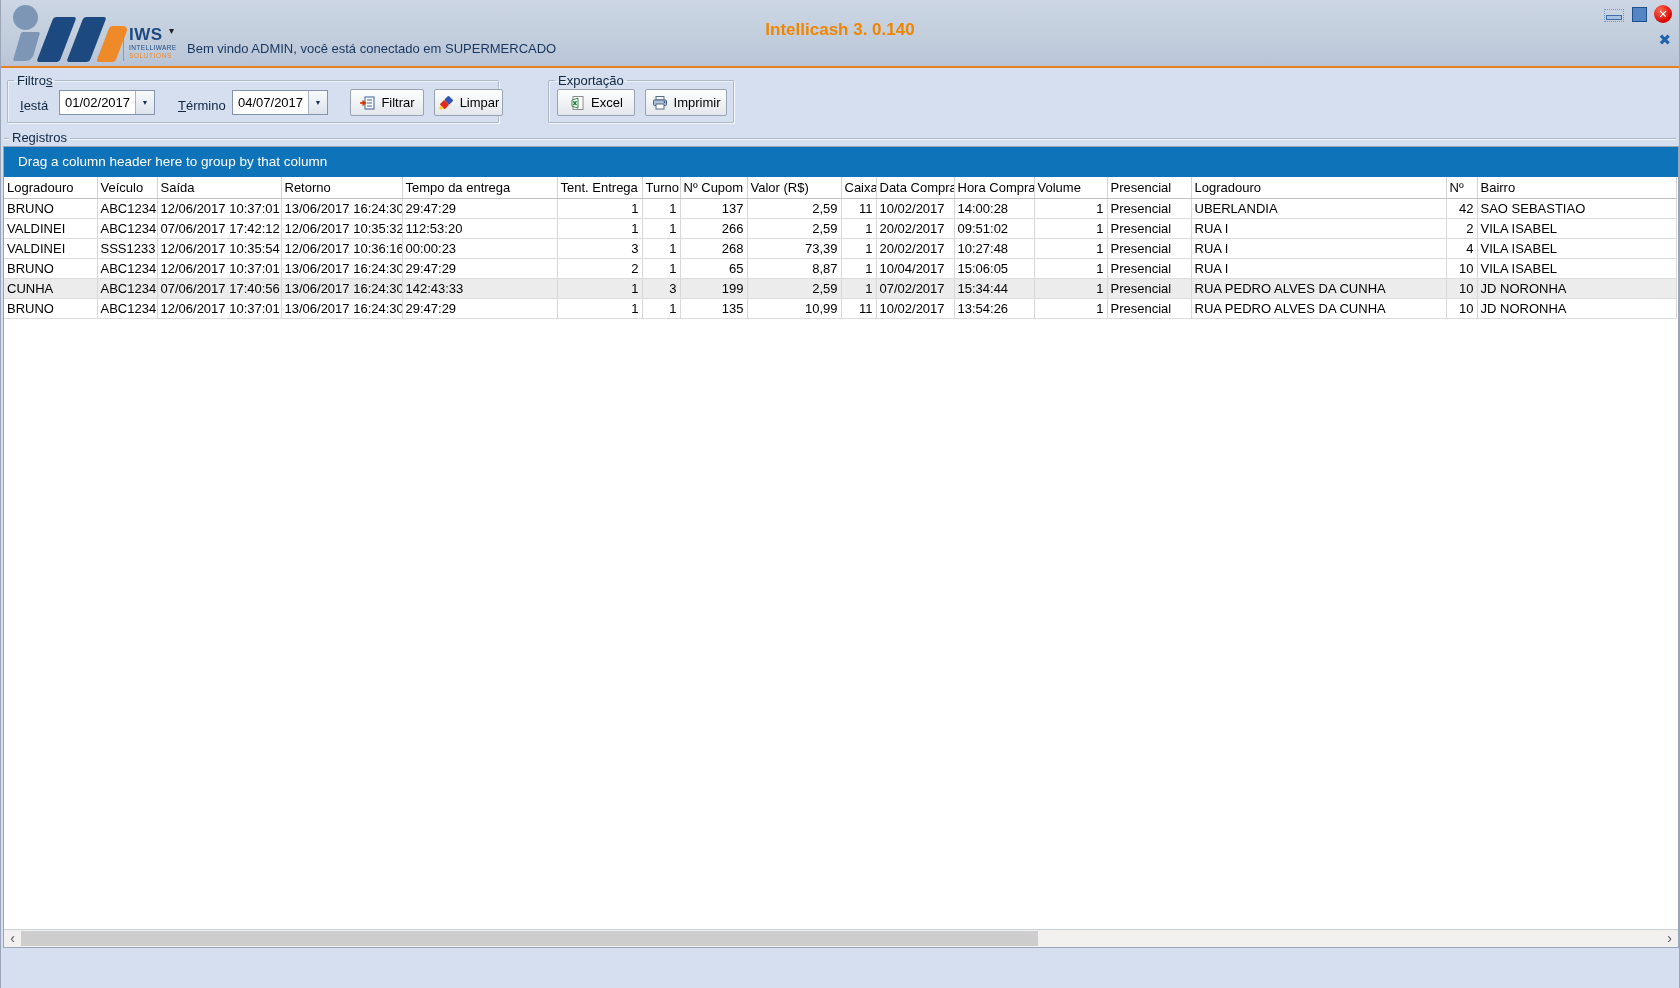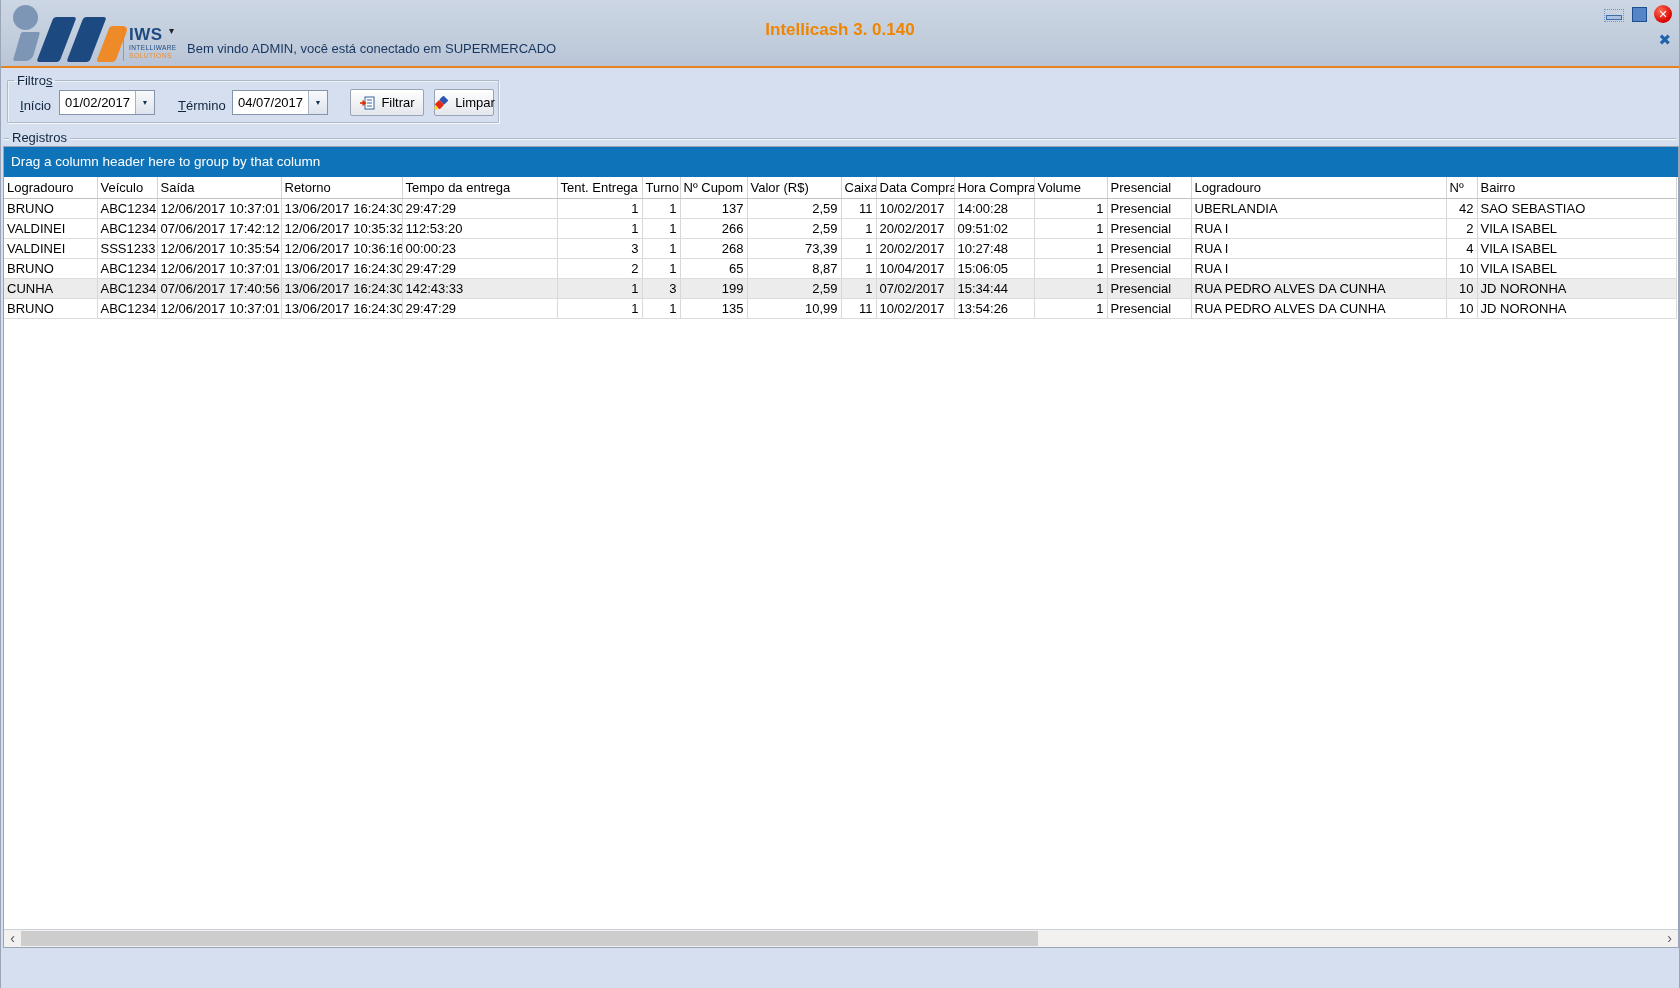--- a/index.html
+++ b/index.html
@@ -67,21 +67,21 @@
   .btn svg { width:16px; height:16px; flex:0 0 auto; }
 
   
   .registros-label { position:absolute; left:8px; top:130px; font-size:13px; color:#10253f; background:#d5dfef; padding:0 3px; z-index:2; }
   .registros-line  { position:absolute; left:3px; right:3px; top:138px; height:2px;
                      border-top:1px solid #aeb9c8; border-bottom:1px solid rgba(255,255,255,.7); }
 
   .grid { position:absolute; left:2px; top:146px; width:1676px; height:802px; background:#fff;
           border:1px solid #9aa6b8; }
   .group-bar { position:absolute; top:0; left:0; right:0; height:30px; background:#0e73b9;
-               color:#fff; font-size:13.5px; line-height:30px; padding-left:7px; }
+               color:#fff; font-size:13.5px; line-height:30px; padding-left:14px; }
   table.gridtbl { position:absolute; top:30px; left:0; border-collapse:collapse; table-layout:fixed; width:1672px;
                   font-size:13px; color:#000; }
   table.gridtbl th { font-weight:normal; text-align:left; height:21px; padding:0 3px;
                      border-right:1px solid #d4d4d4; border-bottom:1px solid #c2c2c2; background:#fff;
                      overflow:hidden; white-space:nowrap; cursor:pointer; }
   table.gridtbl td { height:20px; padding:0 3px; border-right:1px solid #d8d8d8; border-bottom:1px solid #dcdcdc;
                      overflow:hidden; white-space:nowrap; }
   table.gridtbl td.r { text-align:right; }
   table.gridtbl tr.sel td { background:#ececec; }
 
@@ -129,51 +129,71 @@
         <i></i>
       </div>
     <div class="winbtn btn-max"></div>
     <div class="winbtn btn-close">✕</div>
     <div class="winbtn btn-close2">✖</div>
   </div>
   <div class="orange-rule"></div>
 
   <fieldset class="box filtros">
     <legend><span>Filtro</span><u>s</u></legend>
-    <span class="fld-label" style="left:12px;"><u>I</u><span>nício</span></span>
+    <span class="fld-label" style="left:12px;"><u>I</u><span>está</span></span>
     <div class="combo" style="left:51px;">
       <input value="01/02/2017" style="">
       <div class="drop">▼</div>
     </div>
     <span class="fld-label" style="left:170px;"><u>T</u><span>érmino</span></span>
     <div class="combo" style="left:224px;">
       <input value="04/07/2017" style="">
       <div class="drop">▼</div>
     </div>
     <button class="btn" style="left:342px; width:74px;">
       <svg viewBox="0 0 16 16">
         <rect x="6" y="2" width="9" height="12" fill="#fff" stroke="#35629f"></rect>
         <path d="M8 5h5M8 8h5M8 11h5" stroke="#35629f" fill="none"></path>
         <path d="M1 8h3" stroke="#d93000" stroke-width="1.6"></path>
         <path d="M3.5 4.8 L7.5 8 L3.5 11.2 z" fill="#d93000"></path>
       </svg>
       <span>Filtrar</span>
     </button>
-    <button class="btn" style="left:426px; width:60px;">
+    <button class="btn" style="left:426px; width:69px;">
       <svg viewBox="0 0 16 16">
         <g transform="rotate(45 8 8)">
           <rect x="4.5" y="1" width="7" height="6" rx="1" fill="#2f55b4"></rect>
           <rect x="4.5" y="7" width="7" height="6.5" rx="1" fill="#e22d16"></rect>
         </g>
         <circle cx="3" cy="13" r="1.8" fill="#ffd21e"></circle>
       </svg>
       <span>Limpar</span>
     </button>
   </fieldset>
 
+  <fieldset class="box export">
+    <legend>Exportação</legend>
+    <button class="btn" style="left:8px; width:78px;">
+      <svg viewBox="0 0 16 16">
+        <rect x="4" y="1.5" width="10" height="13" fill="#fff" stroke="#8a8a8a"></rect>
+        <path d="M3 5l6-1.8v10L3 11.2z" fill="#fff" stroke="#1e7e35" stroke-width="0.9"></path>
+        <path d="M4.3 6.3l3.2 3.8m0-3.8l-3.2 3.8" stroke="#1e7e35" stroke-width="1.4"></path>
+      </svg>
+      <span>Excel</span>
+    </button>
+    <button class="btn" style="left:96px; width:82px;">
+      <svg viewBox="0 0 16 16">
+        <rect x="4" y="1.5" width="8" height="3.5" fill="#f4f4f4" stroke="#5a6b84"></rect>
+        <rect x="1.5" y="5" width="13" height="5.5" rx="1" fill="#aebfd8" stroke="#46618c"></rect>
+        <rect x="4" y="9" width="8" height="5" fill="#fff" stroke="#5a6b84"></rect>
+        <circle cx="12.5" cy="7" r="0.9" fill="#3c5c8c"></circle>
+      </svg>
+      <span>Imprimir</span>
+    </button>
+  </fieldset>
 
   <span class="registros-label">Registros</span>
   <div class="registros-line"></div>
 
   <div class="grid">
     <div class="group-bar">Drag a column header here to group by that column</div>
     <table class="gridtbl" id="grid-table">
         <colgroup>
           <col style="width: 93px;">
           <col style="width: 60px;">

